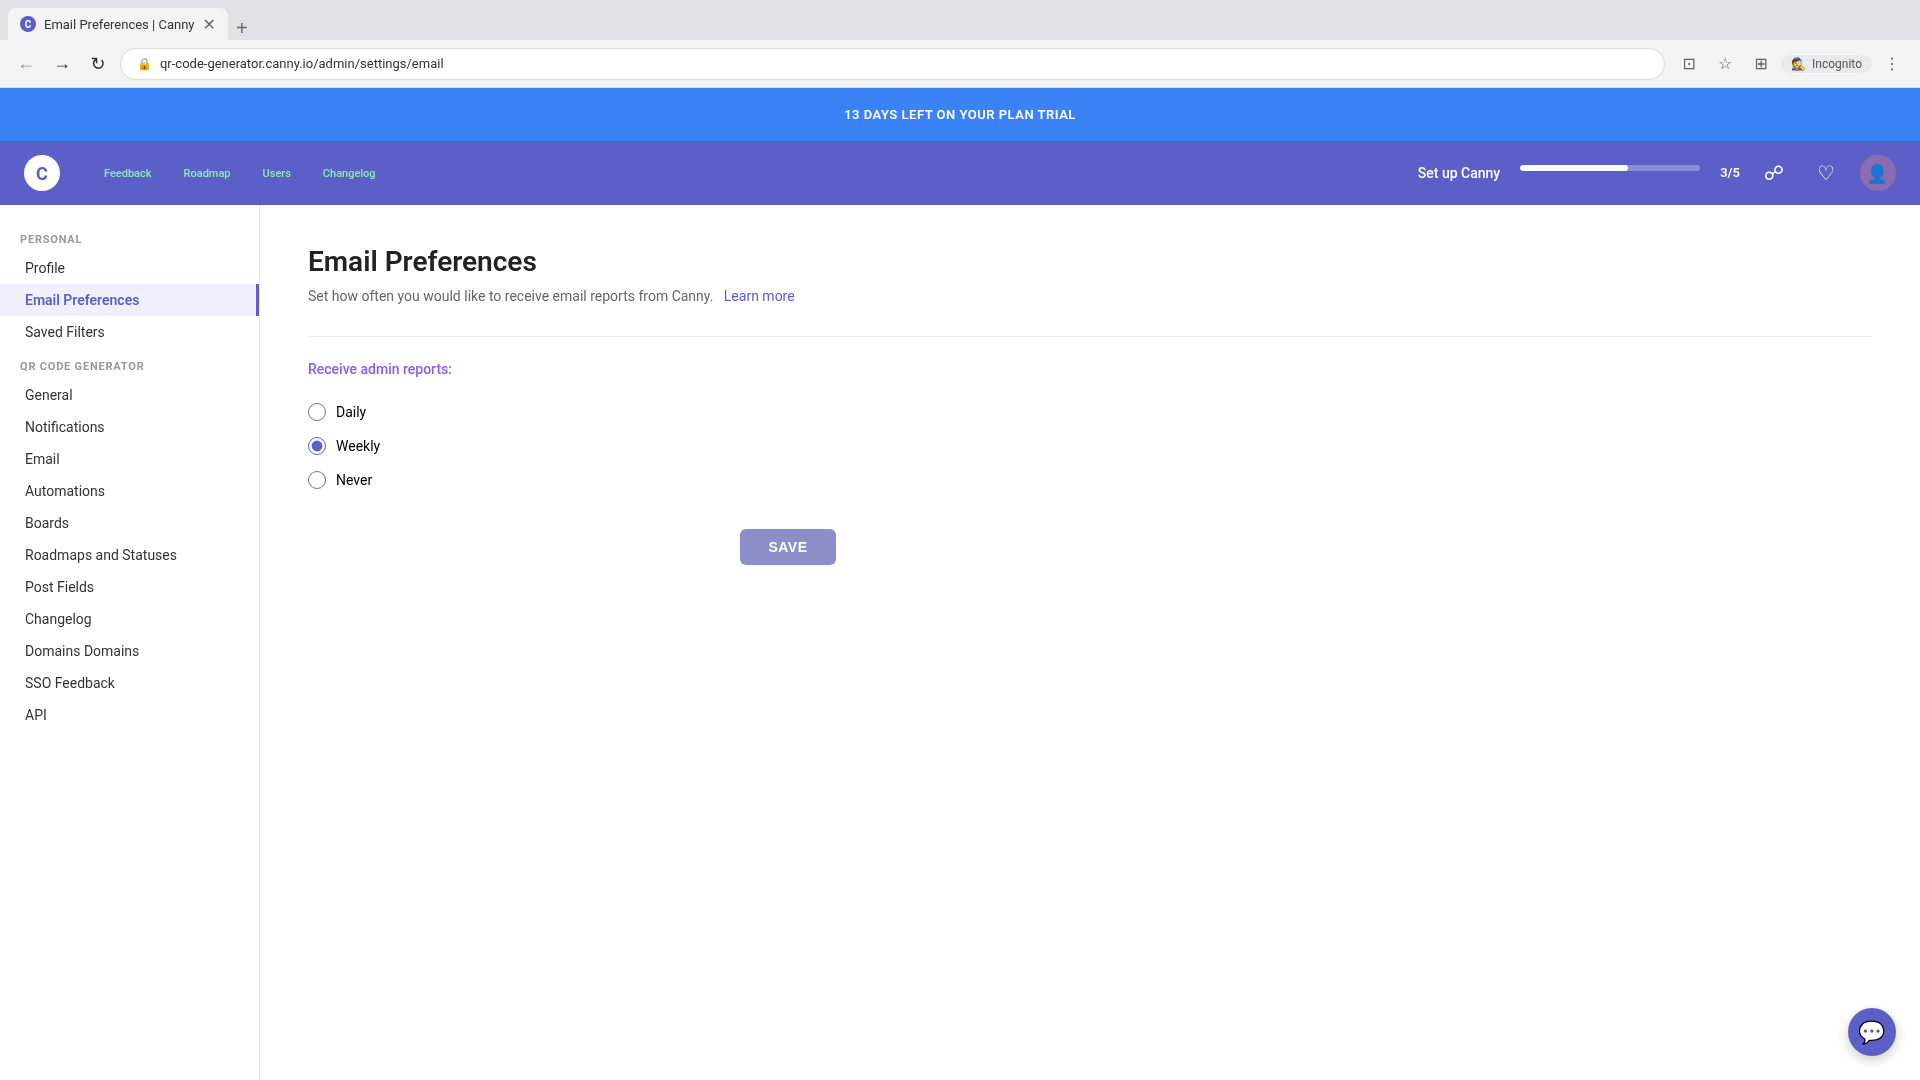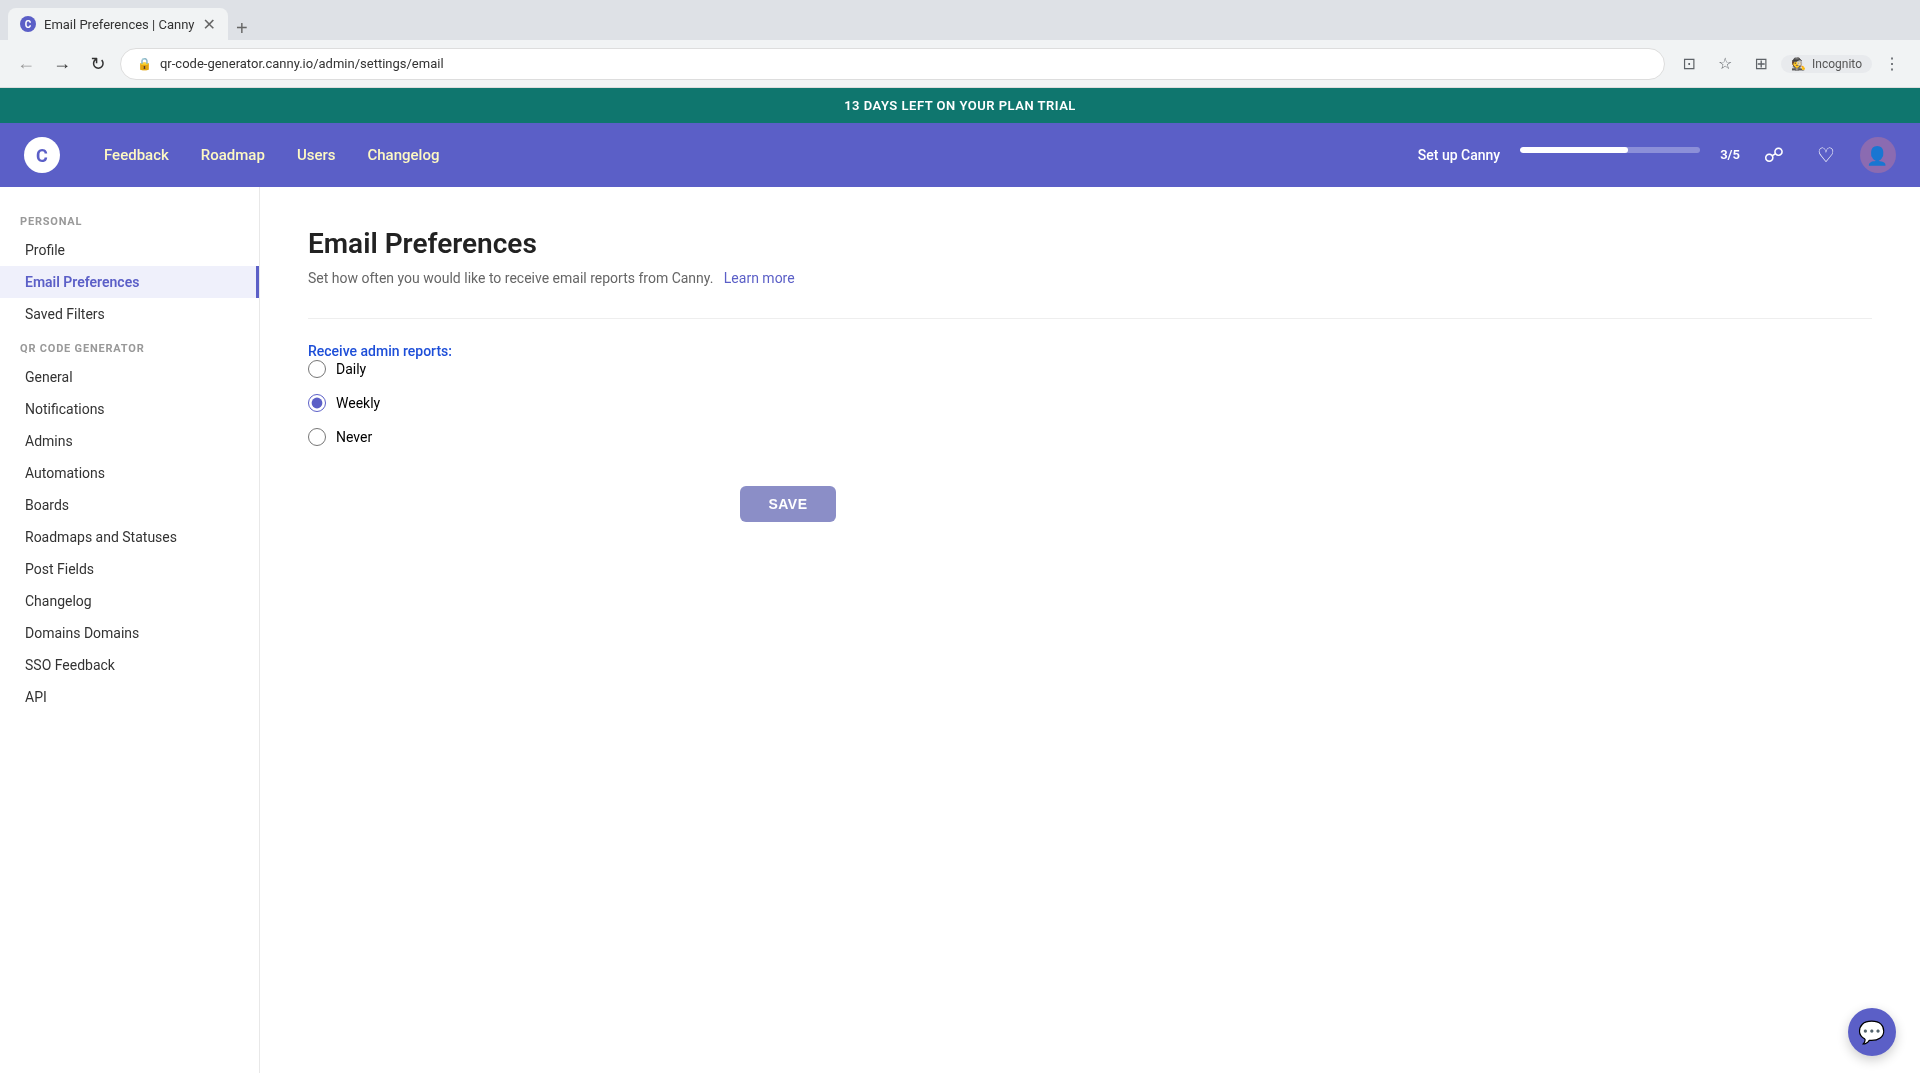--- a/index.html
+++ b/index.html
@@ -14,27 +14,27 @@
     .nav-btn { background: none; border: none; color: #999; font-size: 18px; cursor: pointer; width: 28px; height: 28px; border-radius: 50%; display: flex; align-items: center; justify-content: center; }
     .nav-btn.active { color: #333; }
     .address-bar { flex: 1; background: white; border: 1px solid #ddd; border-radius: 20px; padding: 4px 16px; font-size: 13px; color: #333; display: flex; align-items: center; gap: 8px; height: 32px; }
     .address-bar .lock-icon { color: #5f6368; font-size: 12px; }
     .address-text { color: #333; font-size: 13px; }
     .toolbar-actions { display: flex; align-items: center; gap: 4px; }
     .toolbar-icon-btn { background: none; border: none; color: #5f6368; cursor: pointer; width: 32px; height: 32px; border-radius: 50%; display: flex; align-items: center; justify-content: center; font-size: 16px; }
     .incognito-pill { background: #e8eaed; border-radius: 16px; padding: 2px 10px; font-size: 12px; color: #555; display: flex; align-items: center; gap: 6px; }
 
     
-    .trial-banner { background: #0f766e; color: white; text-align: center; padding: 10px; font-size: 13px; font-weight: 600; letter-spacing: 0.5px; }
+    .trial-banner { background: #3b82f6; color: white; text-align: center; padding: 19px; font-size: 13px; font-weight: 600; letter-spacing: 0.5px; }
 
     
     .app-header { background: #5b5fc7; display: flex; align-items: center; padding: 0 24px; height: 64px; gap: 32px; }
     .app-logo { width: 36px; height: 36px; background: white; border-radius: 50%; display: flex; align-items: center; justify-content: center; color: #5b5fc7; font-weight: bold; font-size: 18px; flex-shrink: 0; }
     .app-nav { display: flex; align-items: center; gap: 8px; }
-    .app-nav-item { color: #fef9c3; font-size: 15px; font-weight: 500; padding: 8px 12px; border-radius: 6px; cursor: pointer; text-decoration: none; }
+    .app-nav-item { color: #86efac; font-size: 11px; font-weight: 500; padding: 8px 12px; border-radius: 6px; cursor: pointer; text-decoration: none; }
     .header-right { margin-left: auto; display: flex; align-items: center; gap: 16px; }
     .setup-canny-bar { display: flex; align-items: flex-start; gap: 20px; }
     .setup-label { color: white; font-size: 14px; font-weight: 500; }
     .setup-progress-bar { width: 180px; height: 6px; background: rgba(255,255,255,0.3); border-radius: 3px; overflow: hidden; }
     .setup-progress-fill { height: 100%; background: white; border-radius: 3px; width: 60%; }
     .setup-fraction { color: white; font-size: 13px; font-weight: 600; }
     .header-icon-btn { color: white; background: none; border: none; cursor: pointer; width: 36px; height: 36px; border-radius: 50%; display: flex; align-items: center; justify-content: center; font-size: 20px; }
     .user-avatar { width: 36px; height: 36px; border-radius: 50%; background: #8b6bb1; overflow: hidden; cursor: pointer; display: flex; align-items: center; justify-content: center; }
 
     
@@ -47,21 +47,21 @@
     .sidebar-item.active { background: #eff0fb; color: #5b5fc7; font-weight: 600; border-right: 3px solid #5b5fc7; }
 
     
     .content-area { flex: 1; padding: 40px 48px; overflow-y: auto; }
     .page-title { font-size: 28px; font-weight: 600; color: #222; margin-bottom: 10px; }
     .page-subtitle { font-size: 14px; color: #666; margin-bottom: 32px; }
     .page-subtitle a { color: #5b5fc7; text-decoration: none; }
     .section-divider { height: 1px; background: #eee; margin: 24px 0; }
 
     
-    .form-label { font-size: 14px; color: #1d4ed8; margin-bottom: 1px; font-weight: 500; }
+    .form-label { font-size: 14px; color: #8b5cf6; margin-bottom: 26px; font-weight: 500; }
     .radio-group { display: flex; flex-direction: column; gap: 16px; }
     .radio-option { display: flex; align-items: center; gap: 10px; cursor: pointer; }
     .radio-option input[type="radio"] { width: 18px; height: 18px; cursor: pointer; accent-color: #5b5fc7; }
 
     
     .save-btn-container { display: flex; justify-content: center; margin-top: 40px; max-width: 960px; }
     .save-btn { background: #8b8ec7; color: white; border: none; border-radius: 6px; padding: 10px 28px; font-size: 14px; font-weight: 600; letter-spacing: 0.5px; cursor: pointer; }
 
     
     .chat-fab { position: fixed; bottom: 24px; right: 24px; width: 48px; height: 48px; border-radius: 50%; background: #5b5fc7; display: flex; align-items: center; justify-content: center; cursor: pointer; box-shadow: 0 4px 12px rgba(0,0,0,0.2); }
@@ -142,21 +142,21 @@
 
   <aside class="sidebar">
     <div class="sidebar-section-label">PERSONAL</div>
     <a class="sidebar-item">Profile</a>
     <a class="sidebar-item active">Email Preferences</a>
     <a class="sidebar-item">Saved Filters</a>
 
     <div class="sidebar-section-label">QR CODE GENERATOR</div>
     <a class="sidebar-item">General</a>
     <a class="sidebar-item">Notifications</a>
-    <a class="sidebar-item">Admins</a>
+    <a class="sidebar-item">Email</a>
     <a class="sidebar-item">Automations</a>
     <a class="sidebar-item">Boards</a>
     <a class="sidebar-item">Roadmaps and Statuses</a>
     <a class="sidebar-item">Post Fields</a>
     <a class="sidebar-item">Changelog</a>
     <a class="sidebar-item">Domains Domains</a>
     <a class="sidebar-item">SSO Feedback</a>
     <a class="sidebar-item">API</a>
   </aside>
 

